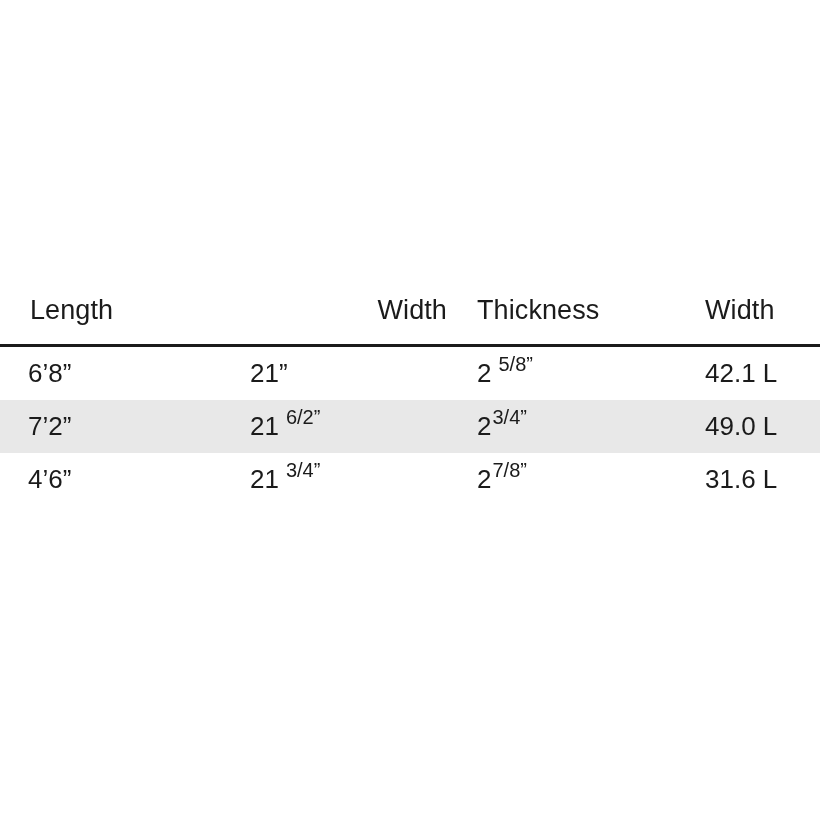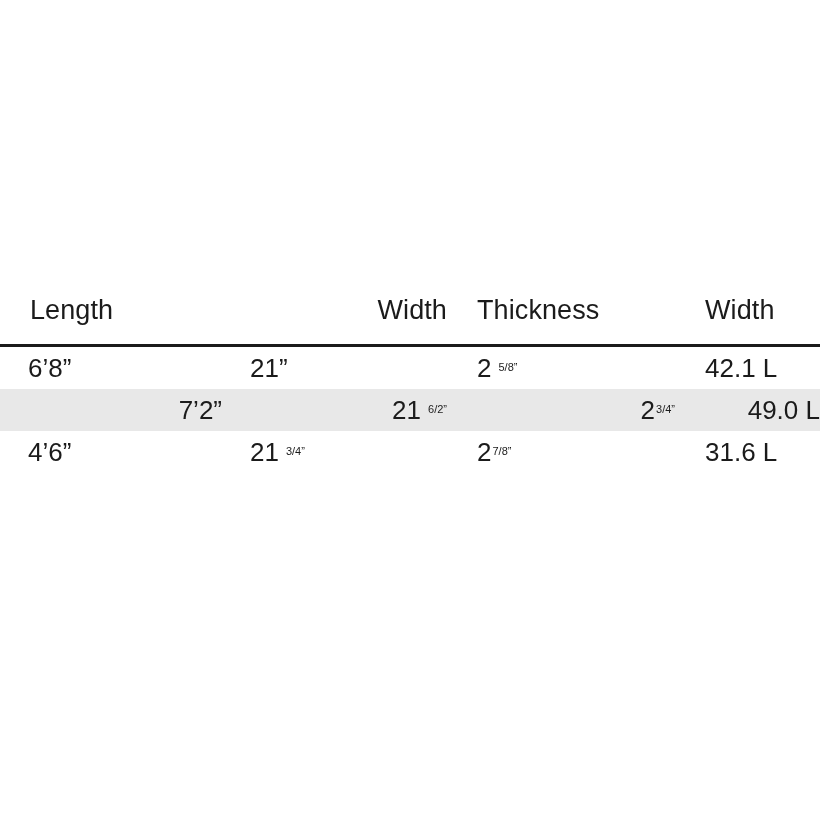--- a/index.html
+++ b/index.html
@@ -45,35 +45,34 @@
   .spec-table thead th.th-width  { padding-left: 28px; text-align: right; }
   .spec-table thead th.th-thick  { padding-left: 30px; }
   .spec-table thead th.th-volume { padding-left: 30px; }
 
   .spec-table thead tr {
     border-bottom: 3px solid #1b1b1b;
   }
 
   .spec-table tbody td {
     font-size: 26px;
-    padding: 6px 0 5px 0;
+    padding: 6px 0 11px 0;
     vertical-align: baseline;
     white-space: nowrap;
   }
   .spec-table tbody tr.alt {
     background: #e8e8e8;
-    text-align: right;
   }
   .spec-table tbody td.td-length { padding-left: 28px; }
   .spec-table tbody td.td-width  { padding-left: 28px; }
   .spec-table tbody td.td-thick  { padding-left: 30px; }
   .spec-table tbody td.td-volume { padding-left: 30px; }
 
   .frac {
-    font-size: 11px;
+    font-size: 20px;
     vertical-align: 0.55em;
     letter-spacing: 0;
   }
   .gap { display: inline-block; width: 7px; }
   .nogap { display: inline-block; width: 1px; }
 </style>
 </head>
 <body>
 
 <div class="page">

